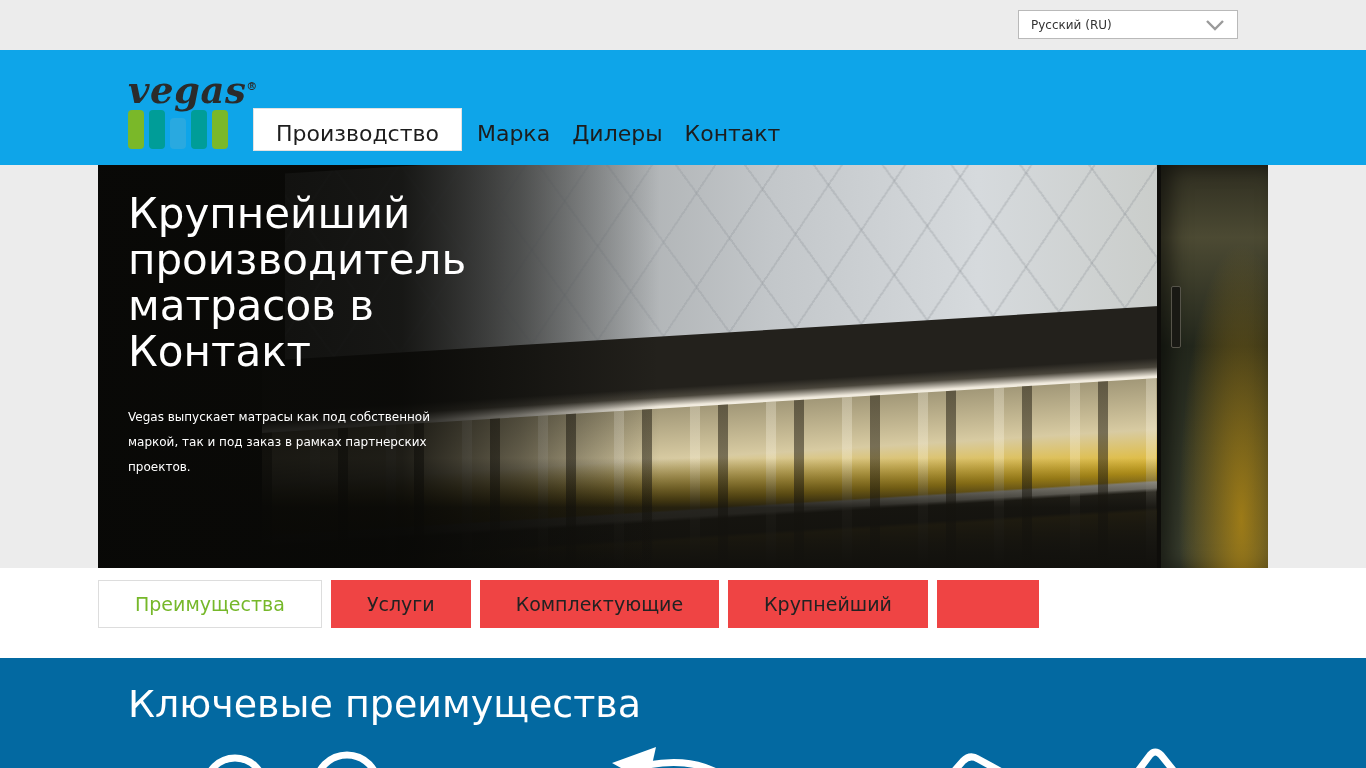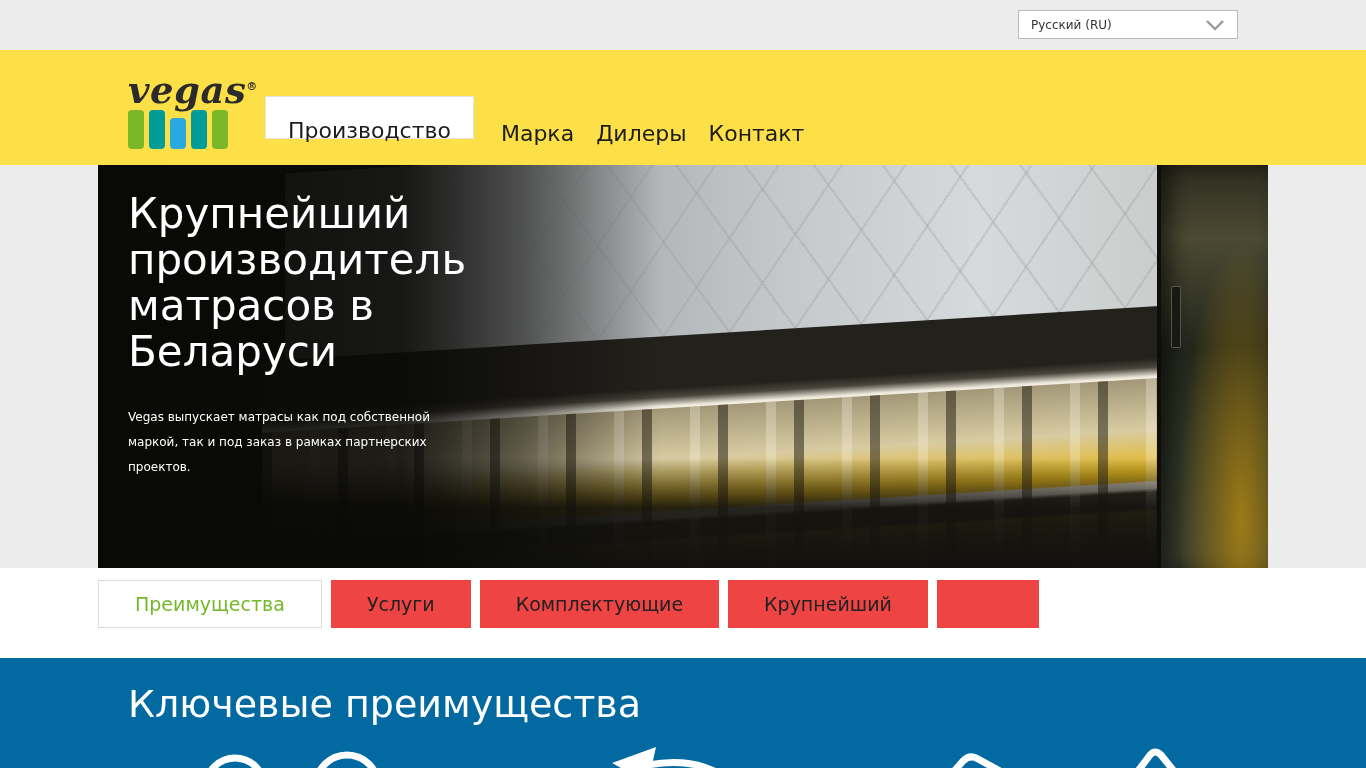--- a/index.html
+++ b/index.html
@@ -7,35 +7,35 @@
     font-family:"DejaVu Sans","Liberation Sans",sans-serif; }
 
   
   .topbar { height:50px; background:#ececec; position:relative; }
   .lang-select { position:absolute; left:1018px; top:10px; width:220px; height:29px;
     background:#fff; border:1px solid #b9b9b9; display:flex; align-items:center;
     justify-content:space-between; padding:0 12px; font-size:12px; color:#333; cursor:pointer; }
   .lang-select svg { display:block; }
 
   
-  .header { height:115px; background:#fde047; position:relative; }
+  .header { height:115px; background:#0ea5e9; position:relative; }
   .logo { position:absolute; left:128px; top:20px; cursor:pointer; width:100px; }
   .logo-word { font-family:"DejaVu Serif","Liberation Serif",serif; font-style:italic;
     font-weight:bold; font-size:37px; line-height:34px; color:#2b2b2b; letter-spacing:0.5px; }
   .logo-reg { font-size:11px; vertical-align:super; color:#2b2b2b; font-style:normal; }
   .logo-bars { display:flex; gap:5px; align-items:flex-end; height:39px; margin-top:3px; }
   .bar { width:18px; height:39px; border-radius:4px; }
   .bar-green { background:#7ab829; }
   .bar-teal  { background:#009d98; }
   .bar-blue  { background:#29a9e0; height:31px; }
 
   .nav { position:absolute; left:249px; bottom:10px; display:flex; align-items:flex-end; }
   .nav-item { font-size:22px; color:#1d1d1d; height:43px; line-height:43px;
     margin:0 11px; cursor:pointer; white-space:nowrap; }
-  .nav-item.active { margin:16px; padding:12px 22px; border:1px solid #e2e2e2; background:#fff; }
+  .nav-item.active { margin:4px; padding:3px 22px; border:1px solid #e2e2e2; background:#fff; }
 
   
   .hero-wrap { background:#ececec; padding:0 98px; }
   .hero { position:relative; height:403px; overflow:hidden; background:#22201b; }
   .hero-layer { position:absolute; }
   .hero-base { inset:0;
     background:linear-gradient(105deg,#14130f 0%,#191712 28%,#2c2a22 46%,#3a372c 60%,#33301f 78%,#2e3122 100%); }
   .hero-fabric { left:16%; right:8%; top:-46px; height:212px; transform:skewY(-3.5deg); transform-origin:right;
     background:
       repeating-linear-gradient(55deg, rgba(150,155,160,0.35) 0 2px, transparent 2px 54px),
@@ -115,21 +115,21 @@
   <div class="hero">
     <div class="hero-layer hero-base"></div>
     <div class="hero-layer hero-fabric"></div>
     <div class="hero-layer hero-beam"></div>
     <div class="hero-layer hero-machinery"></div>
     <div class="hero-layer hero-bottom"></div>
     <div class="hero-layer hero-glass">
       <span class="glass-handle"></span>
     </div>
     <div class="hero-layer hero-shade"></div>
-    <h1 class="hero-title">Крупнейший производитель матрасов в Беларуси</h1>
+    <h1 class="hero-title">Крупнейший производитель матрасов в Контакт</h1>
     <p class="hero-subtitle">Vegas выпускает матрасы как под собственной маркой, так и под заказ в рамках партнерских проектов.</p>
   </div>
 </div>
 
 <div class="tabs-row">
   <div class="tab active">Преимущества</div>
   <div class="tab">Услуги</div>
   <div class="tab">Комплектующие</div>
   <div class="tab">Крупнейший</div>
   <div class="tab empty"></div>

